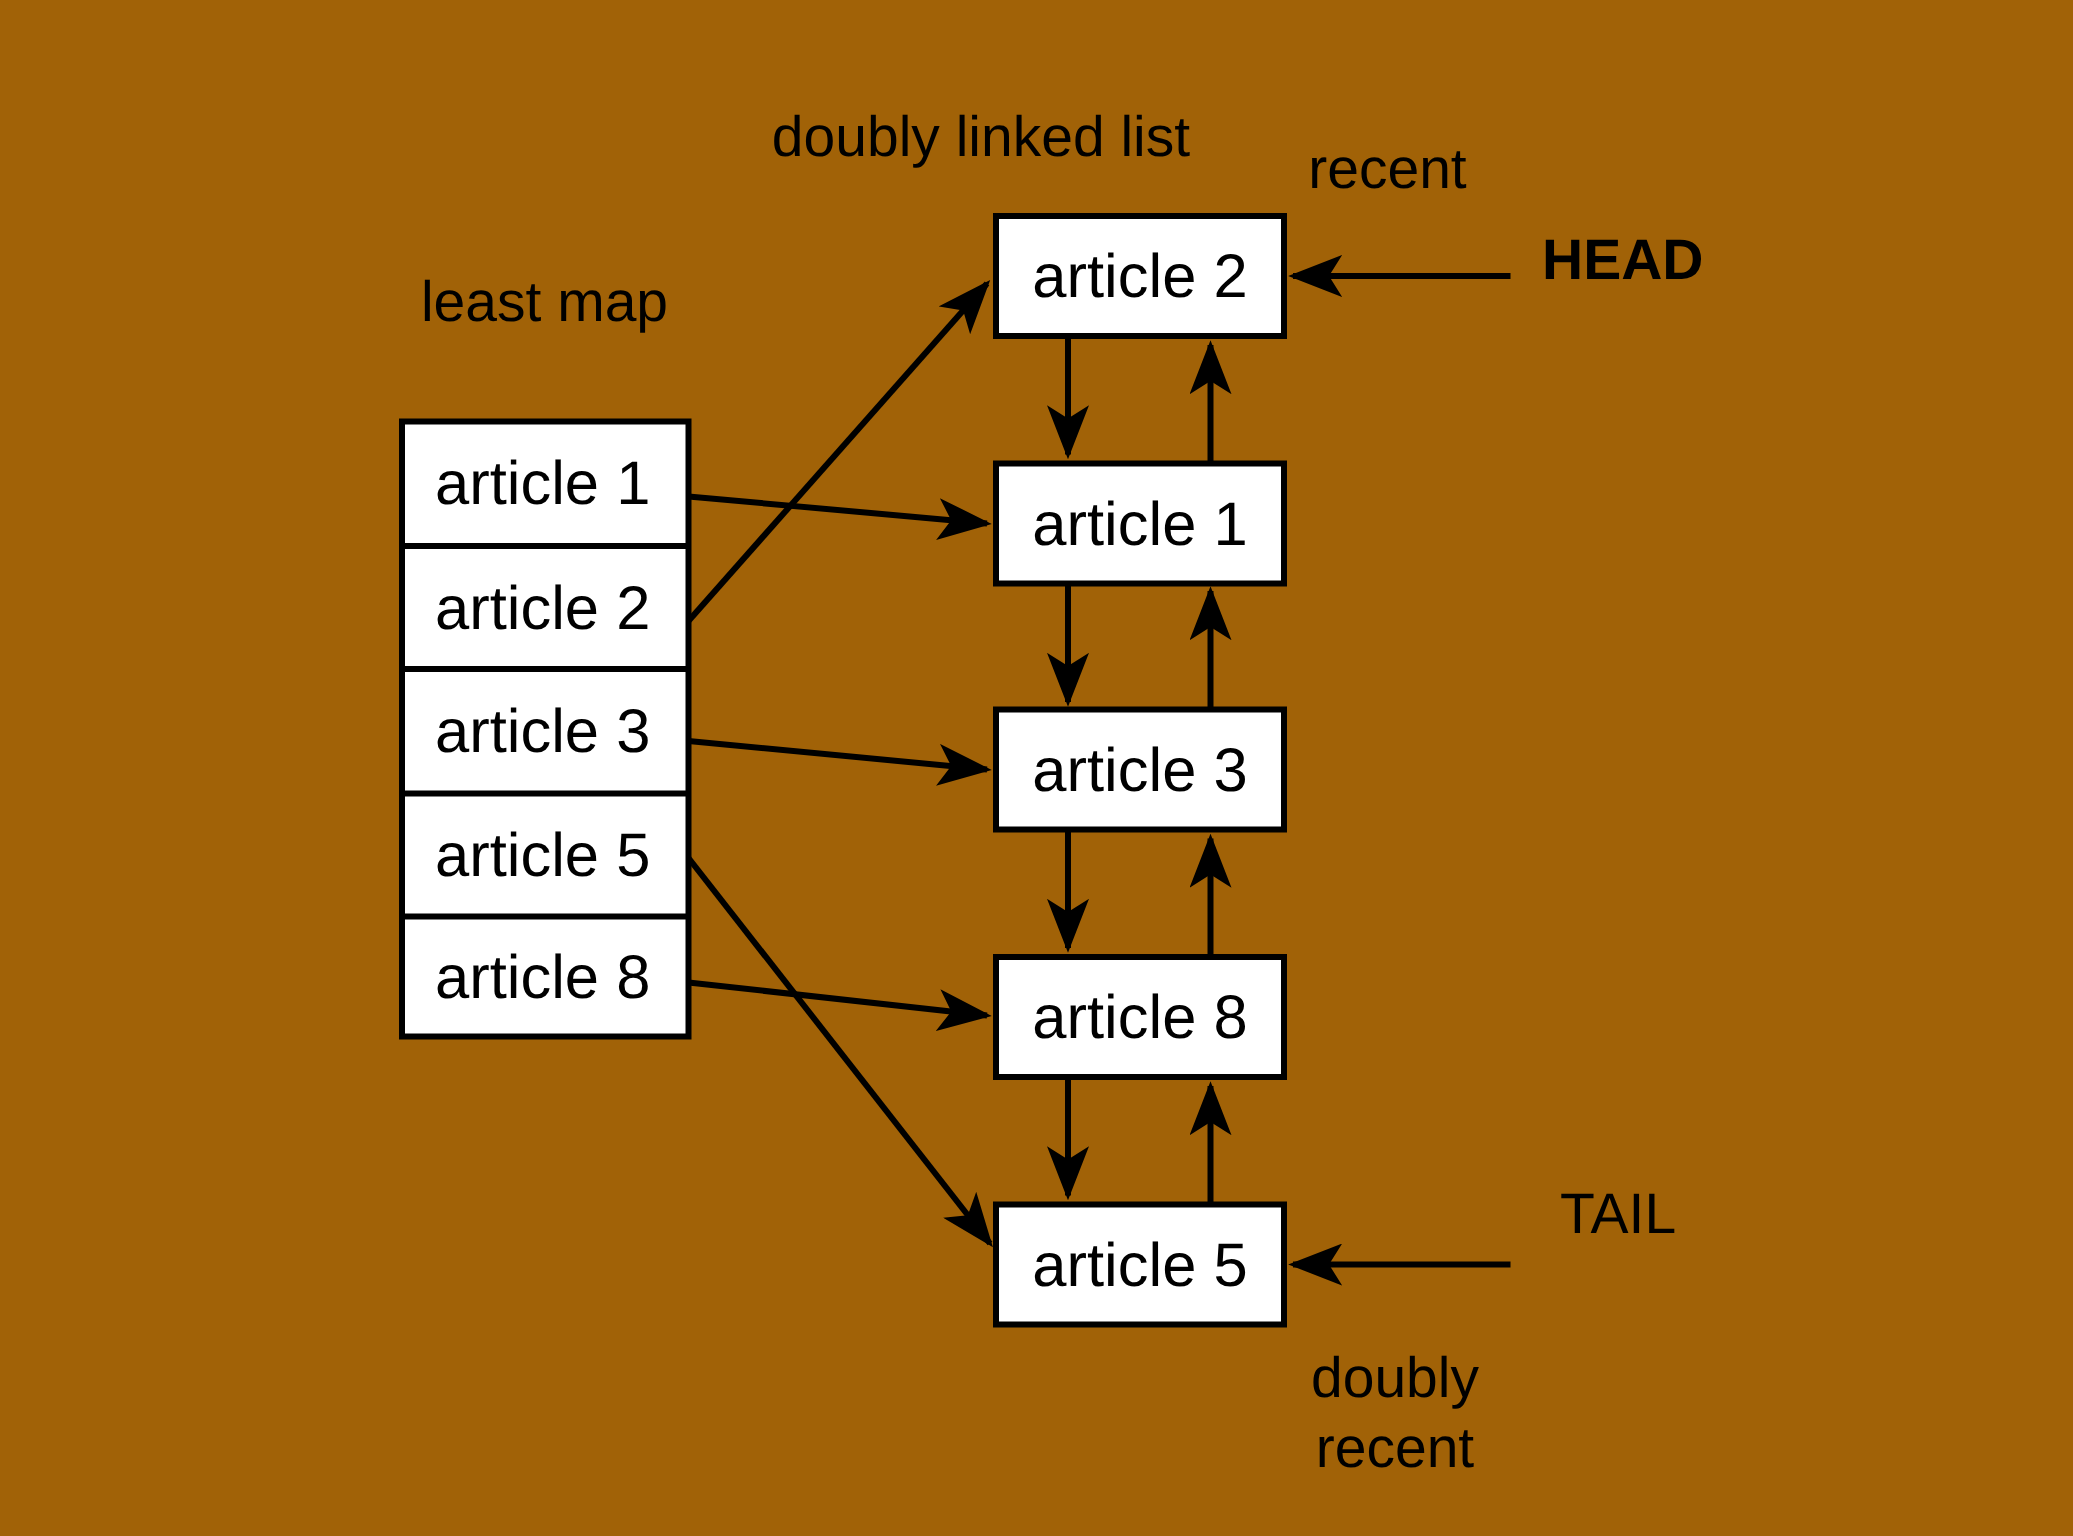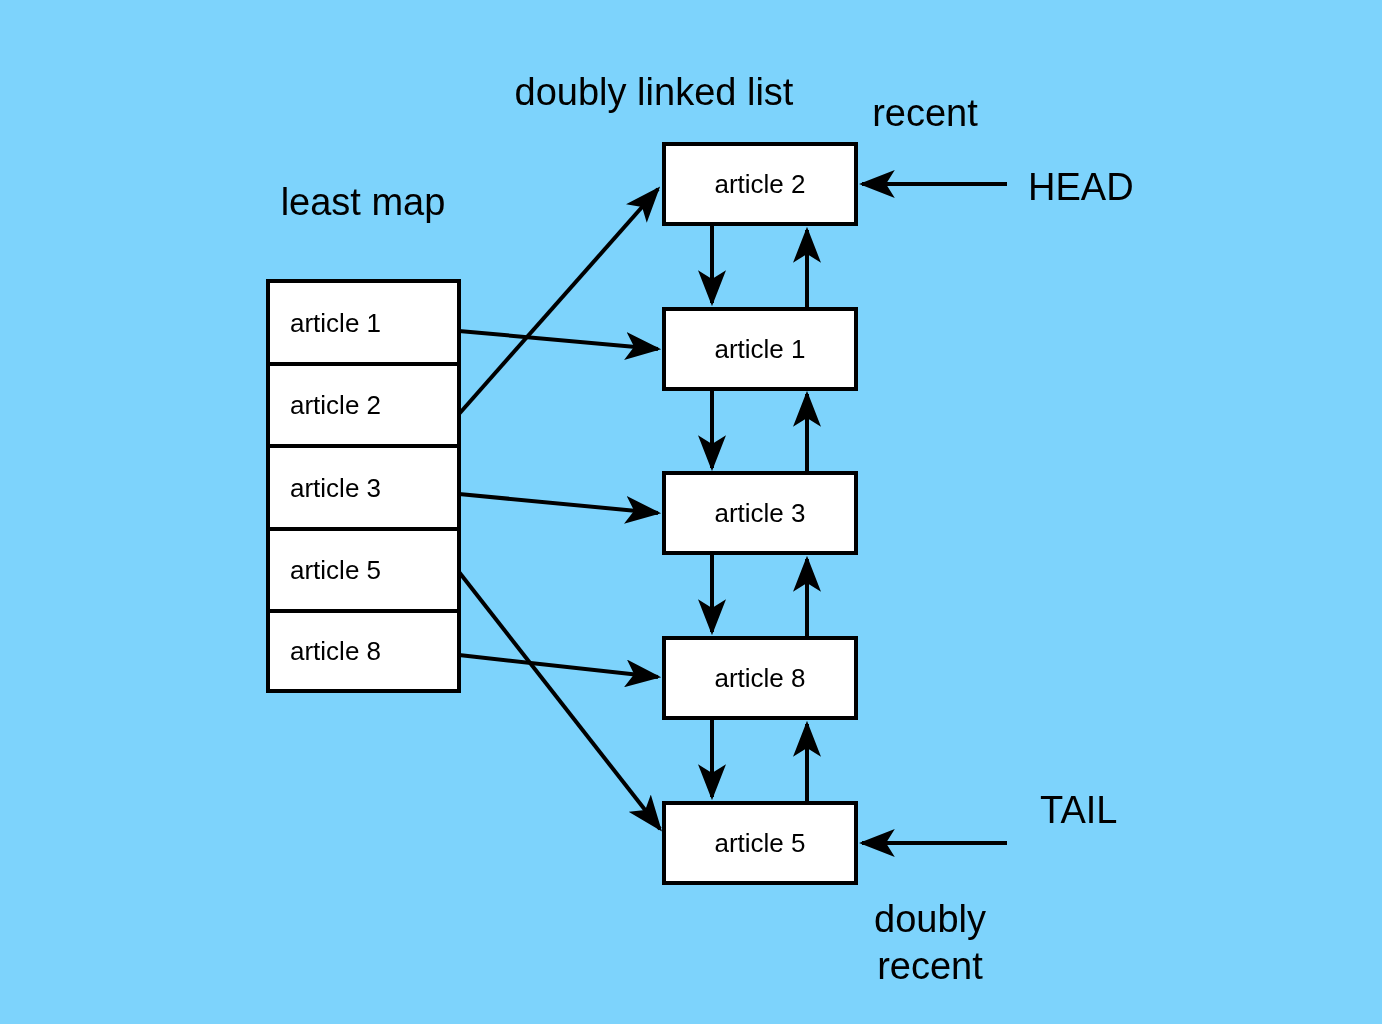--- a/index.html
+++ b/index.html
@@ -5,21 +5,21 @@
 <style>
   html, body {
     margin: 0;
     padding: 0;
     background: #ffffff;
   }
   #canvas {
     position: relative;
     width: 1382px;
     height: 1024px;
-    background: #7dd3fc;
+    background: #a16207;
     font-family: "Liberation Sans", sans-serif;
     overflow: hidden;
   }
   svg.layer {
     position: absolute;
     left: 0;
     top: 0;
     width: 1382px;
     height: 1024px;
   }
@@ -32,21 +32,21 @@
     fill: #ffffff;
     stroke: #000000;
     stroke-width: 4;
   }
   .divider {
     stroke: #000000;
     stroke-width: 4;
   }
   .node-label {
     position: absolute;
-    font-size: 26px;
+    font-size: 41px;
     color: #000000;
     white-space: nowrap;
     line-height: 1;
   }
   .caption {
     position: absolute;
     font-size: 38px;
     color: #000000;
     white-space: nowrap;
     line-height: 1.18;
@@ -120,21 +120,21 @@
       <line class="edge-line" marker-end="url(#arrowhead)" x1="1007" y1="843" x2="862" y2="843"></line>
     </g>
   </svg>
 
   <div class="caption" style="left:498px; top:70px; width:312px;">doubly linked list</div>
 
   <div class="caption" style="left:845px; top:91px; width:160px;">recent</div>
 
   <div class="caption" style="left:273px; top:180px; width:180px;">least map</div>
 
-  <div class="caption left-align" style="left:1028px; top:165px; width:200px;">HEAD</div>
+  <div class="caption left-align" style="left:1028px; top:152px; width:200px;font-weight:bold;">HEAD</div>
 
   <div class="caption left-align" style="left:1040px; top:788px; width:200px;">TAIL</div>
 
   <div class="caption" style="left:850px; top:897px; width:160px;">doubly</div>
   <div class="caption" style="left:850px; top:944px; width:160px;">recent</div>
 
   <div class="box-text-wrap left-pad" style="left:268px; top:281px; width:191px; height:83px;">
     <span class="node-label" style="position:static;">article 1</span>
   </div>
   <div class="box-text-wrap left-pad" style="left:268px; top:364px; width:191px; height:82px;">

